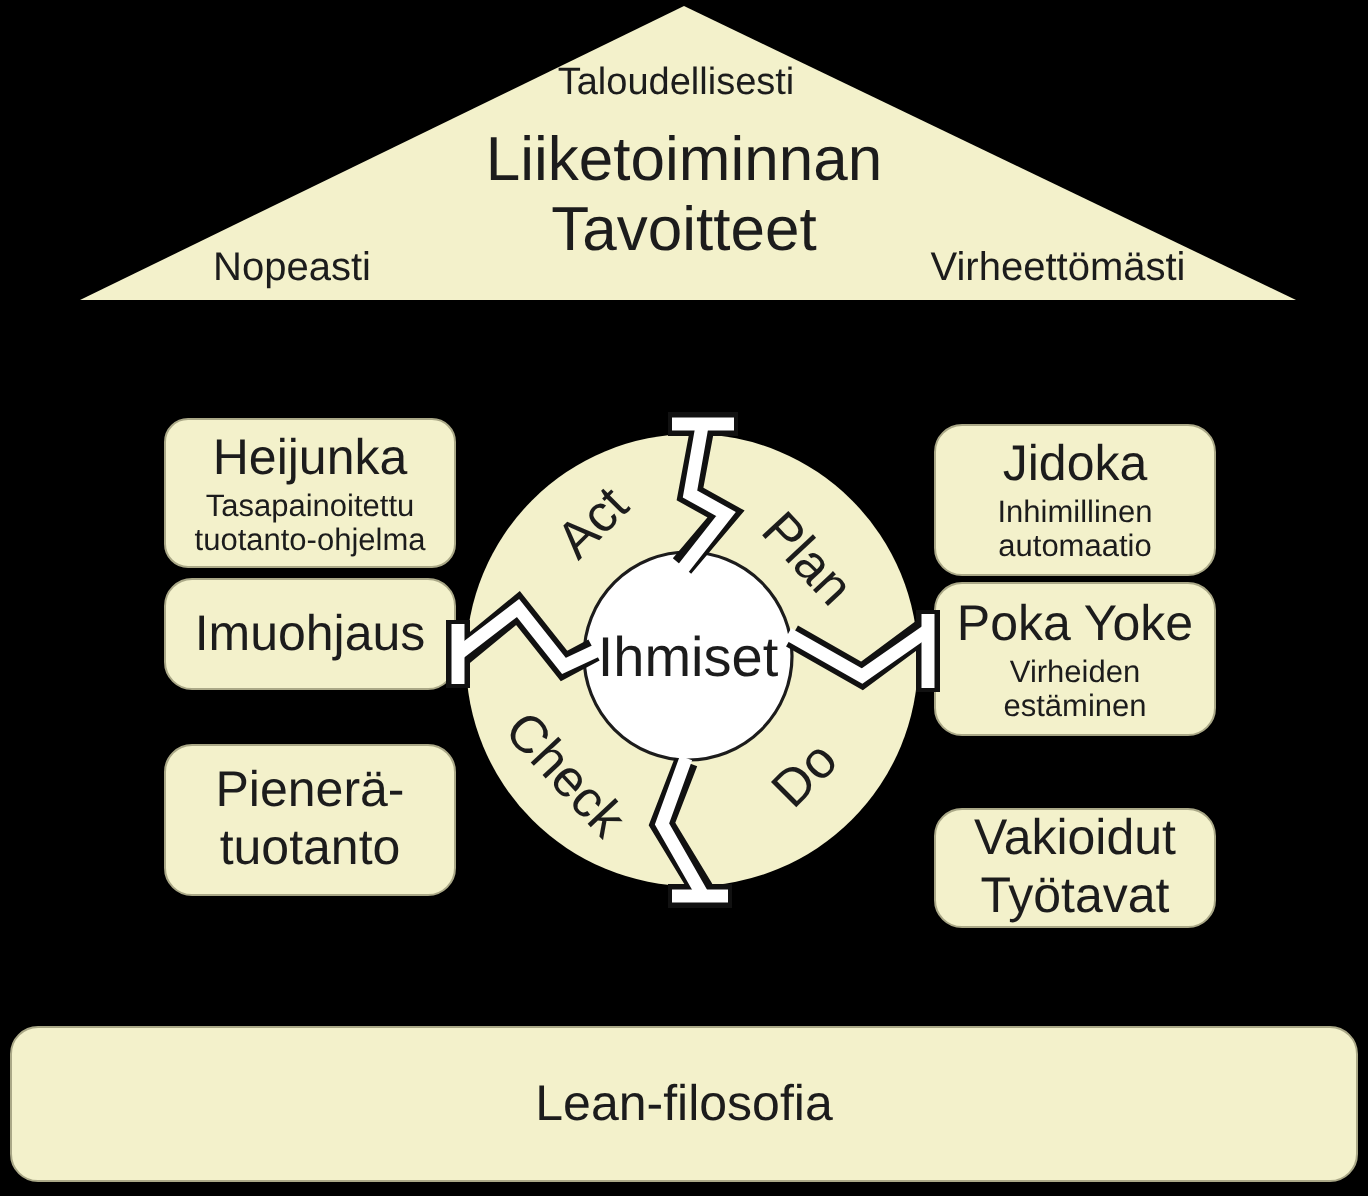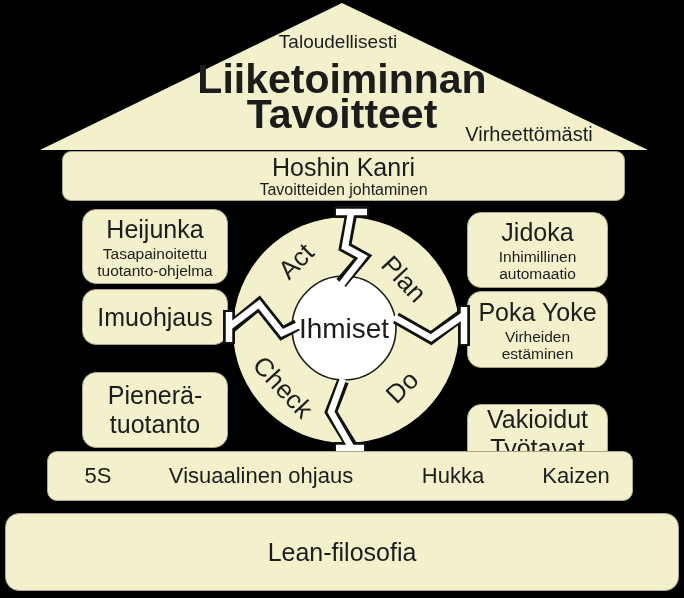--- a/index.html
+++ b/index.html
@@ -12,41 +12,41 @@
     color: #1c1c1c;
     overflow: hidden;
   }
   .abs { position: absolute; }
   .roof-svg { left: 0; top: 0; }
   .roof-label { text-align: center; font-size: 19px; }
   .roof-label-top { left: 188px; top: 31px; width: 300px; }
   .roof-label-left { left: 76px; top: 123px; width: 140px; font-size: 20px; }
   .roof-label-right { left: 448px; top: 123px; width: 162px; font-size: 20px; }
   .roof-title { left: 192px; top: 62px; width: 300px; text-align: center;
-                font-size: 41px; line-height: 35px; font-weight: 700; }
+                font-size: 31px; line-height: 35px; font-weight: 400; }
   .box {
     position: absolute;
     background: #f3f1cb;
     border: 1px solid #aaa887;
     box-sizing: border-box;
     display: flex;
     flex-direction: column;
     justify-content: center;
     align-items: center;
     text-align: center;
   }
   .beam-hoshin { left: 62px; top: 151px; width: 563px; height: 50px; border-radius: 9px; }
   .beam-hoshin .box-title { font-size: 25px; line-height: 27px; }
   .beam-hoshin .box-sub { font-size: 16px; line-height: 17px; }
   .pillar { border-radius: 14px; }
   .pillar .box-title { font-size: 25px; line-height: 29px; }
   .pillar .box-sub { font-size: 15.5px; line-height: 17px; max-width: 122px; margin-top: 1px; }
   .pillar-l { left: 82px; width: 146px; }
   .pillar-r { left: 467px; width: 141px; }
-  .pl-1 { top: 209px; height: 75px; }
+  .pl-1 { top: 209px; height: 75px; border-radius: 12px; }
   .pl-2 { top: 289px; height: 56px; }
   .pl-3 { top: 372px; height: 76px; justify-content: center; }
   .pr-1 { top: 212px; height: 76px; }
   .pr-2 { top: 291px; height: 77px; }
   .pr-3 { top: 371px; height: 60px; margin-top: 33px; }
   .foundation { left: 47px; top: 451px; width: 586px; height: 50px; border-radius: 10px; }
   .foundation .f-item { position: absolute; top: 50%; transform: translate(-50%, -50%);
                         font-size: 22px; white-space: nowrap; }
   .base { left: 5px; top: 513px; width: 674px; height: 78px; border-radius: 14px; }
   .base .box-title { font-size: 25px; }
@@ -67,26 +67,23 @@
     <polygon points="342,3 40,150 648,150" fill="#f3f1cb"></polygon>
   </svg>
 
   <div class="abs roof-label roof-label-top">Taloudellisesti</div>
 
   <div class="abs roof-title">
     <div>Liiketoiminnan</div>
     <div>Tavoitteet</div>
   </div>
 
+  <div class="abs roof-label roof-label-left">Nopeasti</div>
   <div class="abs roof-label roof-label-right">Virheettömästi</div>
 
-  <div class="box beam-hoshin">
-    <div class="box-title">Hoshin Kanri</div>
-    <div class="box-sub">Tavoitteiden johtaminen</div>
-  </div>
 
   <div class="box pillar pillar-l pl-1">
     <div class="box-title">Heijunka</div>
     <div class="box-sub">Tasapainoitettu tuotanto-ohjelma</div>
   </div>
   <div class="box pillar pillar-l pl-2">
     <div class="box-title">Imuohjaus</div>
   </div>
   <div class="box pillar pillar-l pl-3">
     <div class="box-title">Pienerä-tuotanto</div>
@@ -130,24 +127,18 @@
       <path class="connector-white" d="M343 379 L331 412 L351 447"></path>
     </g>
 
     <text class="pdca-label" x="296" y="270" text-anchor="middle" transform="rotate(-45 296 261)">Act</text>
     <text class="pdca-label" x="404" y="288" text-anchor="middle" transform="rotate(47 404 279)">Plan</text>
     <text class="pdca-label" x="283" y="396" text-anchor="middle" transform="rotate(47 283 387)">Check</text>
     <text class="pdca-label" x="402" y="396" text-anchor="middle" transform="rotate(-45 402 387)">Do</text>
     <text class="pdca-center-text" x="344" y="338" text-anchor="middle">Ihmiset</text>
   </svg>
 
-  <div class="box foundation">
-    <span class="f-item" style="left:50px">5S</span>
-    <span class="f-item" style="left:213px">Visuaalinen ohjaus</span>
-    <span class="f-item" style="left:405px">Hukka</span>
-    <span class="f-item" style="left:528px">Kaizen</span>
-  </div>
 
   <div class="box base">
     <div class="box-title">Lean-filosofia</div>
   </div>
 
 </div>
 
 </body></html>

